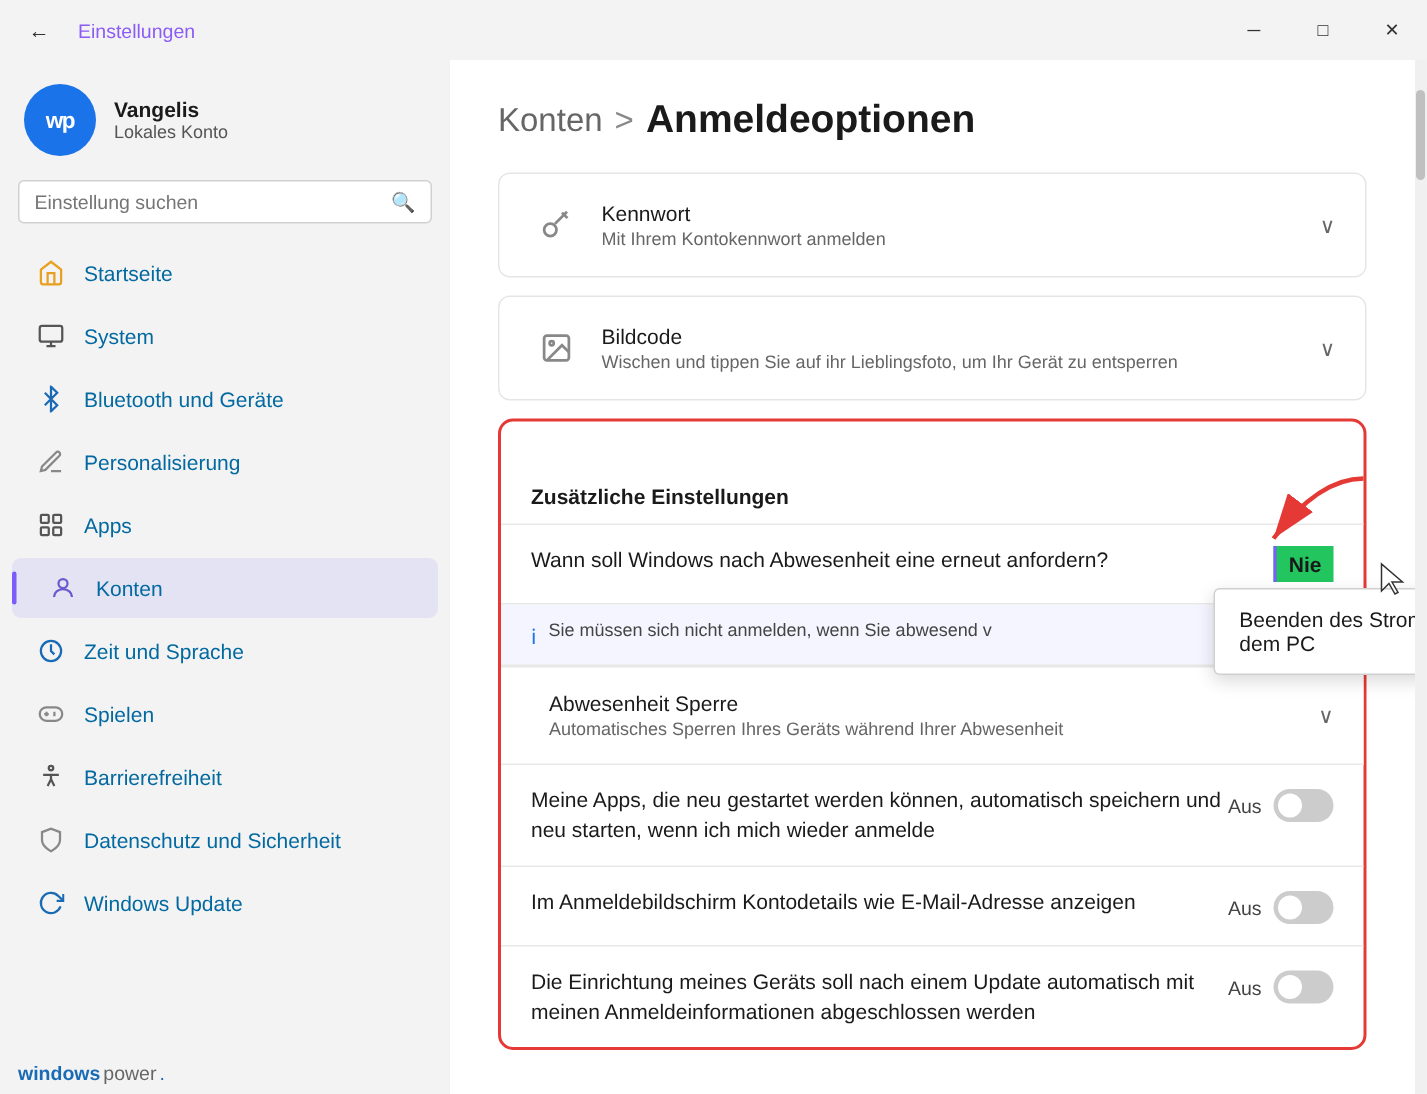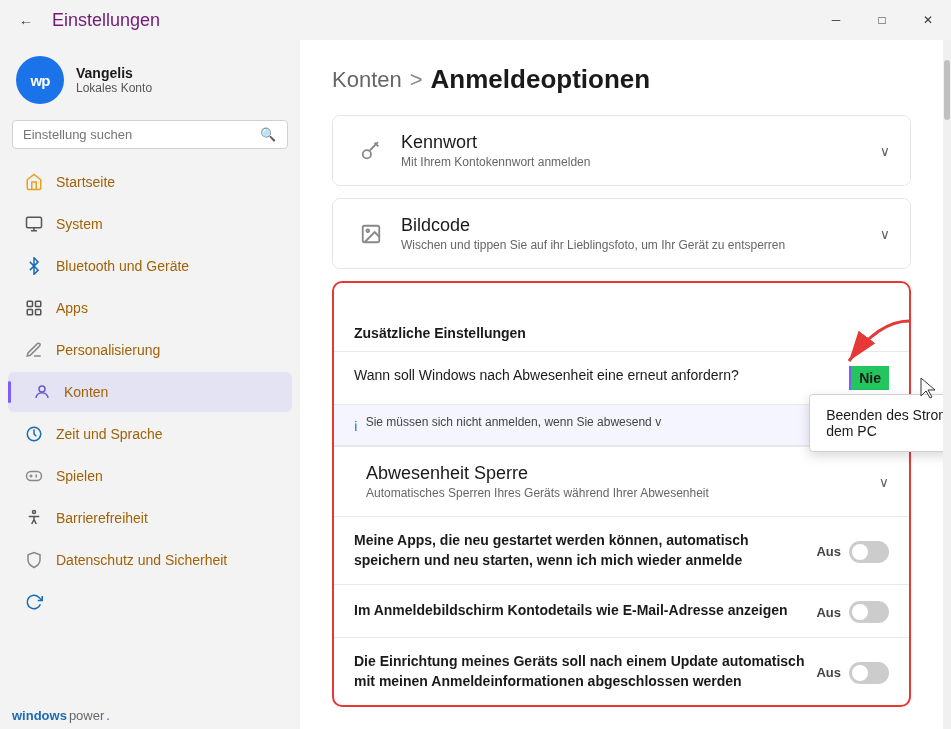--- a/index.html
+++ b/index.html
@@ -10,21 +10,21 @@
       display: flex; align-items: center; justify-content: space-between;
       height: 40px; background: #f3f3f3; padding: 0 0 0 12px;
     }
     .titlebar-left { display: flex; align-items: center; gap: 12px; }
     .titlebar-nav { display: flex; gap: 4px; }
     .titlebar-nav button {
       background: none; border: none; cursor: pointer; width: 28px; height: 28px;
       border-radius: 4px; display: flex; align-items: center; justify-content: center;
       color: #333; font-size: 14px;
     }
-    .titlebar-title { font-size: 18px; color: #701a75; text-align: center; }
+    .titlebar-title { font-size: 13px; color: #8b5cf6; text-align: center; }
     .titlebar-controls { display: flex; }
     .titlebar-controls button {
       background: none; border: none; cursor: pointer; width: 46px; height: 40px;
       display: flex; align-items: center; justify-content: center; font-size: 12px; color: #333;
     }
 
     
     .app-layout { display: flex; height: calc(729px - 40px); }
 
     
@@ -51,21 +51,21 @@
       padding: 6px 10px; gap: 8px;
     }
     .search-box input {
       border: none; outline: none; background: transparent; flex: 1; font-size: 13px; color: #333;
     }
     .search-icon { color: #666; font-size: 13px; }
 
     .nav-item {
       display: flex; align-items: center; gap: 12px; padding: 10px 16px;
       cursor: pointer; border-radius: 6px; margin: 1px 8px;
-      font-size: 14px; color: #a16207;
+      font-size: 14px; color: #0369a1;
     }
     .nav-item.active { background: #e0e0f0; font-weight: 500; }
     .nav-item .nav-icon { width: 20px; height: 20px; display: flex; align-items: center; justify-content: center; flex-shrink: 0; }
     .nav-item .nav-label { flex: 1; }
     .nav-item-wrapper { position: relative; }
     .nav-item-wrapper.active-wrapper .nav-item { background: #e3e3f3; }
     .active-bar {
       position: absolute; left: 8px; top: 50%; transform: translateY(-50%);
       width: 3px; height: 22px; background: #7c5cfa; border-radius: 2px;
     }
@@ -85,21 +85,21 @@
       background: #fafafa; border: 1px solid #e5e5e5; border-radius: 8px;
       margin-bottom: 12px; overflow: hidden;
     }
     .settings-row {
       display: flex; align-items: center; padding: 16px 20px;
       border-bottom: 1px solid #e8e8e8; background: white;
     }
     .settings-row:last-child { border-bottom: none; }
     .settings-row-icon { width: 36px; height: 36px; display: flex; align-items: center; justify-content: center; flex-shrink: 0; }
     .settings-row-content { flex: 1; padding-left: 12px; }
-    .settings-row-title { font-size: 18px; font-weight: 500; color: #1a1a1a; }
+    .settings-row-title { font-size: 14px; font-weight: 500; color: #1a1a1a; }
     .settings-row-desc { font-size: 12px; color: #666; margin-top: 2px; }
     .chevron { color: #666; font-size: 14px; }
 
     
     .additional-section {
       border: 2px solid #e53935; border-radius: 10px; margin-bottom: 12px; overflow: visible;
       position: relative; background: white;
     }
     .additional-header {
       padding: 14px 20px 10px 20px; font-size: 14px; font-weight: 600; color: #1a1a1a;
@@ -134,23 +134,22 @@
 
     .info-row {
       padding: 10px 20px; background: #f5f5ff; border-bottom: 1px solid #e8e8e8;
       display: flex; align-items: flex-start; gap: 8px;
     }
     .info-icon { color: #1a73e8; font-size: 14px; flex-shrink: 0; margin-top: 1px; }
     .info-text { font-size: 12px; color: #444; }
 
     
     .toggle-row {
-      display: flex; align-items: center; padding: 14px 20px;
+      display: flex; align-items: flex-start; padding: 14px 20px;
       border-bottom: 1px solid #e8e8e8;
-      font-weight: bold;
     }
     .toggle-row:last-child { border-bottom: none; }
     .toggle-row-content { flex: 1; font-size: 14px; color: #1a1a1a; line-height: 1.4; }
     .toggle-control { display: flex; align-items: center; gap: 8px; flex-shrink: 0; margin-top: 2px; }
     .toggle-label { font-size: 13px; color: #444; }
     .toggle {
       width: 40px; height: 22px; background: #ccc; border-radius: 11px;
       position: relative; cursor: pointer; flex-shrink: 0;
     }
     .toggle::after {
@@ -250,43 +249,43 @@
             </svg>
         </div>
         <span class="nav-label">Bluetooth und Geräte</span>
       </div>
     </div>
 
 
     <div class="nav-item-wrapper">
       <div class="nav-item">
         <div class="nav-icon">
+          <svg width="18" height="18" viewBox="0 0 24 24" fill="none" stroke="#888" stroke-width="2">
+              <path d="M12 20h9"></path>
+              <path d="M16.5 3.5a2.121 2.121 0 013 3L7 19l-4 1 1-4L16.5 3.5z"></path>
+            </svg>
+        </div>
+        <span class="nav-label">Personalisierung</span>
+      </div>
+    </div>
+
+    <div class="nav-item-wrapper">
+      <div class="nav-item">
+        <div class="nav-icon">
           <svg width="18" height="18" viewBox="0 0 24 24" fill="none" stroke="#555" stroke-width="2">
               <rect x="3" y="3" width="7" height="7" rx="1"></rect>
               <rect x="14" y="3" width="7" height="7" rx="1"></rect>
               <rect x="3" y="14" width="7" height="7" rx="1"></rect>
               <rect x="14" y="14" width="7" height="7" rx="1"></rect>
             </svg>
         </div>
         <span class="nav-label">Apps</span>
       </div>
     </div>
 
-    <div class="nav-item-wrapper">
-      <div class="nav-item">
-        <div class="nav-icon">
-          <svg width="18" height="18" viewBox="0 0 24 24" fill="none" stroke="#888" stroke-width="2">
-              <path d="M12 20h9"></path>
-              <path d="M16.5 3.5a2.121 2.121 0 013 3L7 19l-4 1 1-4L16.5 3.5z"></path>
-            </svg>
-        </div>
-        <span class="nav-label">Personalisierung</span>
-      </div>
-    </div>
-
     <div class="nav-item-wrapper active-wrapper" style="position:relative;">
       <div class="active-bar"></div>
       <div class="nav-item active" style="padding-left: 24px;">
         <div class="nav-icon">
           <svg width="18" height="18" viewBox="0 0 24 24" fill="none" stroke="#6a5acd" stroke-width="2">
               <circle cx="12" cy="8" r="4"></circle>
               <path d="M4 20c0-4 3.6-7 8-7s8 3 8 7"></path>
             </svg>
         </div>
         <span class="nav-label">Konten</span>
@@ -343,20 +342,21 @@
     </div>
 
     <div class="nav-item-wrapper">
       <div class="nav-item">
         <div class="nav-icon">
           <svg width="18" height="18" viewBox="0 0 24 24" fill="none" stroke="#1a6bb5" stroke-width="2">
               <polyline points="23,4 23,10 17,10"></polyline>
               <path d="M20.49 15a9 9 0 11-2.12-9.36L23 10"></path>
             </svg>
         </div>
+        <span class="nav-label">Windows Update</span>
       </div>
     </div>
 
     <div class="branding">
       <span class="brand-windows">windows</span>
       <span class="brand-power">power</span>
       <span class="brand-dot">.</span>
     </div>
   </div>
 

